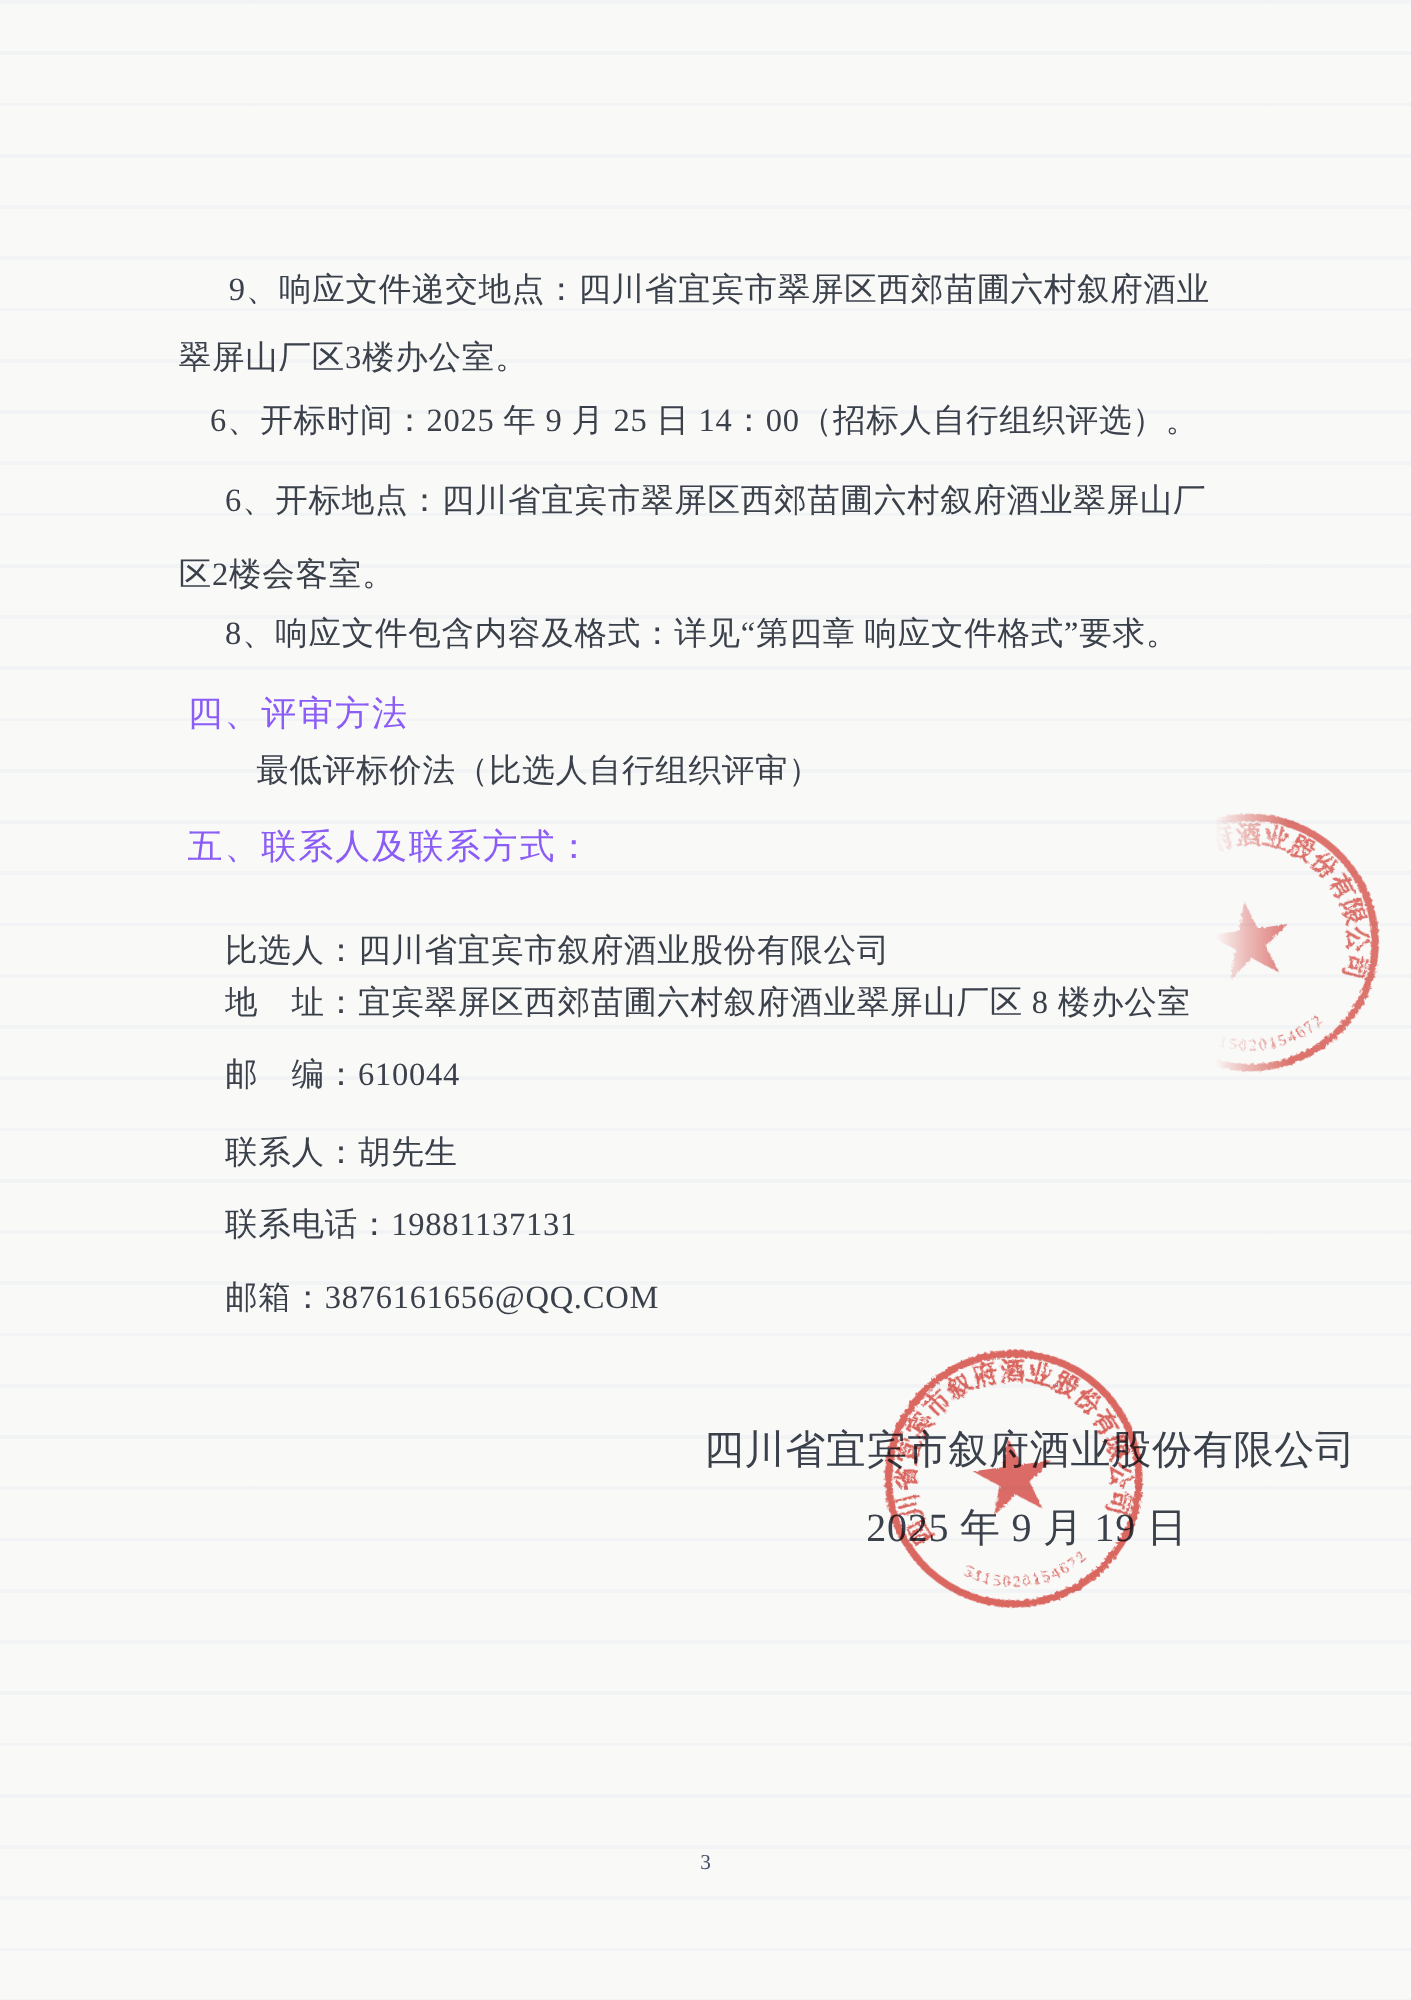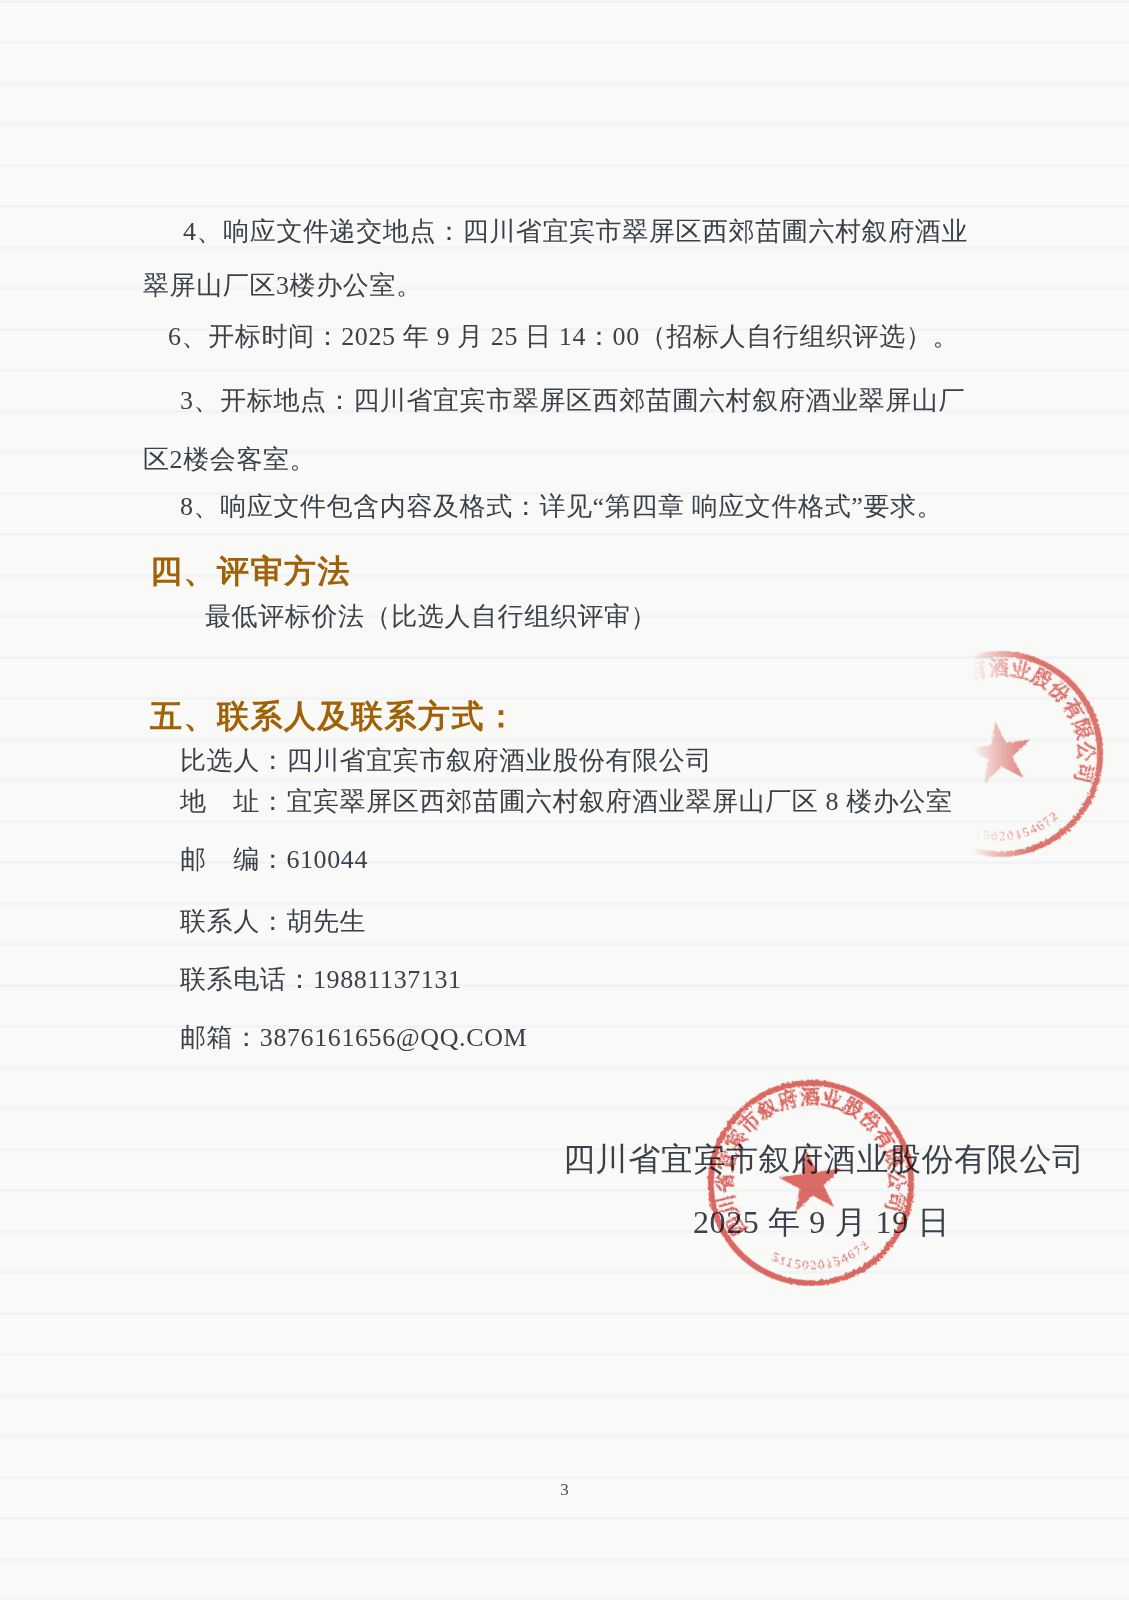--- a/index.html
+++ b/index.html
@@ -23,23 +23,23 @@
     pointer-events:none;
   }
   .line{
     position:absolute;
     font-size:26px;
     line-height:31px;
     letter-spacing:0.6px;
     white-space:pre;
   }
   .heading{
-    font-weight:bold;
-    font-size:32px;
-    color:#a16207;
+    font-weight:normal;
+    font-size:28px;
+    color:#8b5cf6;
     letter-spacing:1.5px;
   }
   .sig{font-size:32px;}
   .page-num{
     position:absolute;left:0;right:0;top:1480px;
     text-align:center;font-size:17px;color:#44506a;
     letter-spacing:0;
   }
   .seal{position:absolute;mix-blend-mode:multiply;}
   .seal svg{display:block;}
@@ -59,31 +59,31 @@
     transform:rotate(-8deg);
   }
   .seal-name{font-size:20.5px;letter-spacing:0.5px;font-weight:bold;}
   .seal-num{font-size:13px;letter-spacing:2px;}
 </style>
 </head>
 <body>
 
 <div id="page">
 
-  <div class="line" style="left:183px;top:216px;">4、响应文件递交地点：四川省宜宾市翠屏区西郊苗圃六村叙府酒业</div>
+  <div class="line" style="left:183px;top:216px;">9、响应文件递交地点：四川省宜宾市翠屏区西郊苗圃六村叙府酒业</div>
   <div class="line" style="left:143px;top:270px;">翠屏山厂区3楼办公室。</div>
   <div class="line" style="left:168px;top:321px;">6、开标时间：2025 年 9 月 25 日 14：00（招标人自行组织评选）。</div>
-  <div class="line" style="left:180px;top:385px;">3、开标地点：四川省宜宾市翠屏区西郊苗圃六村叙府酒业翠屏山厂</div>
+  <div class="line" style="left:180px;top:385px;">6、开标地点：四川省宜宾市翠屏区西郊苗圃六村叙府酒业翠屏山厂</div>
   <div class="line" style="left:143px;top:444px;text-align:center;">区2楼会客室。</div>
   <div class="line" style="left:180px;top:491px;">8、响应文件包含内容及格式：详见“第四章 响应文件格式”要求。</div>
 
   <div class="line heading" style="left:150px;top:556px;">四、评审方法</div>
   <div class="line" style="left:205px;top:601px;">最低评标价法（比选人自行组织评审）</div>
 
-  <div class="line heading" style="left:150px;top:662px;margin-top:39px;">五、联系人及联系方式：</div>
+  <div class="line heading" style="left:150px;top:662px;">五、联系人及联系方式：</div>
   <div class="line" style="left:180px;top:726px;margin-top:19px;">比选人：四川省宜宾市叙府酒业股份有限公司</div>
   <div class="line" style="left:180px;top:786px;">地　址：宜宾翠屏区西郊苗圃六村叙府酒业翠屏山厂区 8 楼办公室</div>
   <div class="line" style="left:180px;top:844px;">邮　编：610044</div>
   <div class="line" style="left:180px;top:906px;">联系人：胡先生</div>
   <div class="line" style="left:180px;top:964px;">联系电话：19881137131</div>
   <div class="line" style="left:180px;top:1022px;">邮箱：3876161656@QQ.COM</div>
 
   <div class="line sig" style="left:563px;top:1144px;">四川省宜宾市叙府酒业股份有限公司</div>
   <div class="line sig" style="left:693px;top:1207px;">2025 年 9 月 19 日</div>
 

